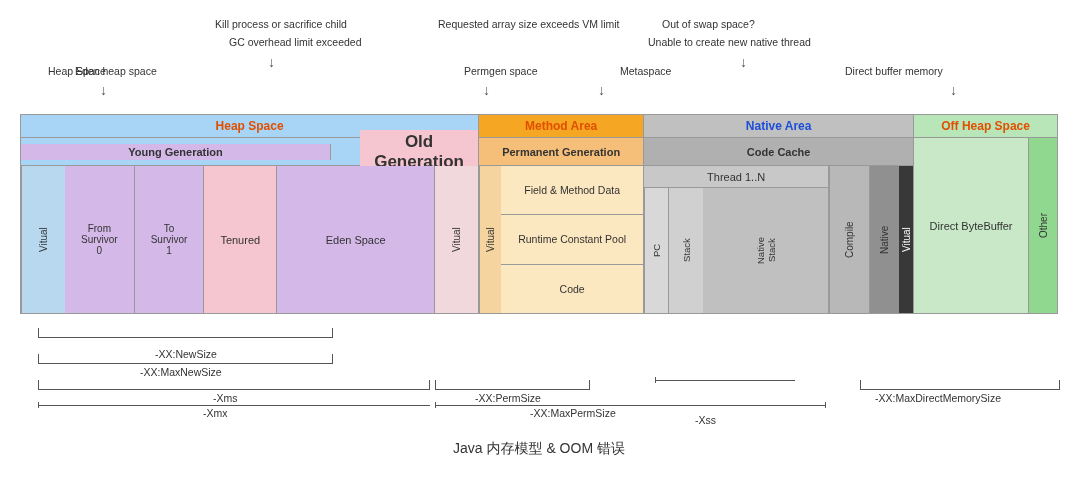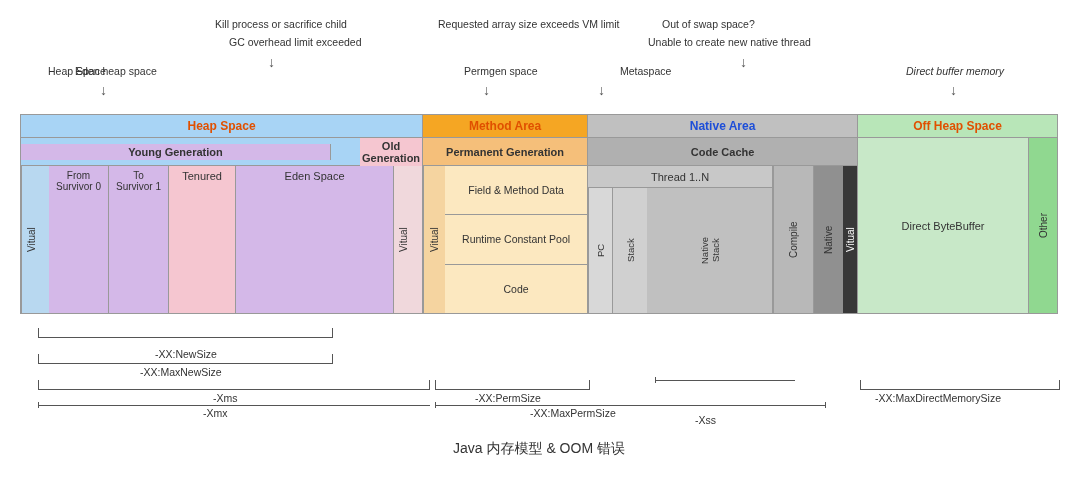--- a/index.html
+++ b/index.html
@@ -113,40 +113,41 @@
       display: flex;
       align-items: center;
       justify-content: center;
       padding: 2px;
     }
     .old-gen {
       flex: 1;
       background: #f5c6d0;
       text-align: center;
       font-weight: bold;
-      font-size: 11px;
+      font-size: 17px;
       display: flex;
       align-items: center;
       justify-content: center;
       padding: 2px;
       margin-left: 9px;
     }
 
     .heap-cells-row {
       display: flex;
       flex: 1;
       align-items: stretch;
     }
     .heap-cell {
       border-right: 1.5px solid #999;
       display: flex;
-      justify-content: center;
-      font-size: 10px;
-      text-align: center;
-      padding: 4px;
+      align-items: center;
+      justify-content: center;
+      font-size: 10px;
+      text-align: center;
+      padding: 16px;
     }
     .heap-cell:last-child { border-right: none; }
 
     .cell-virtual {
       background: #b8d8f0;
       writing-mode: vertical-rl;
       transform: rotate(180deg);
       flex: 0 0 28px;
       font-size: 10px;
     }
@@ -393,21 +394,21 @@
     <div style="position:absolute; left:578px; top:72px; font-size:14px; color:#555;">↓</div>
 
     <div style="position:absolute; left:642px; top:8px; font-size:10.5px;">
       <span>Out of swap space?</span>
     </div>
     <div style="position:absolute; left:628px; top:26px; font-size:10.5px;">
       <span>Unable to create new native thread</span>
     </div>
     <div style="position:absolute; left:720px; top:44px; font-size:14px; color:#555;">↓</div>
 
-    <div style="position:absolute; left:886px; top:55px; font-size:10.5px;font-style:italic;">
+    <div style="position:absolute; left:825px; top:55px; font-size:10.5px;">
       <span>Direct buffer memory</span>
     </div>
     <div style="position:absolute; left:930px; top:72px; font-size:14px; color:#555;">↓</div>
   </div>
 
   <div class="diagram">
 
     <div class="section heap-space">
       <div class="section-header">
         <span>Heap Space</span>

